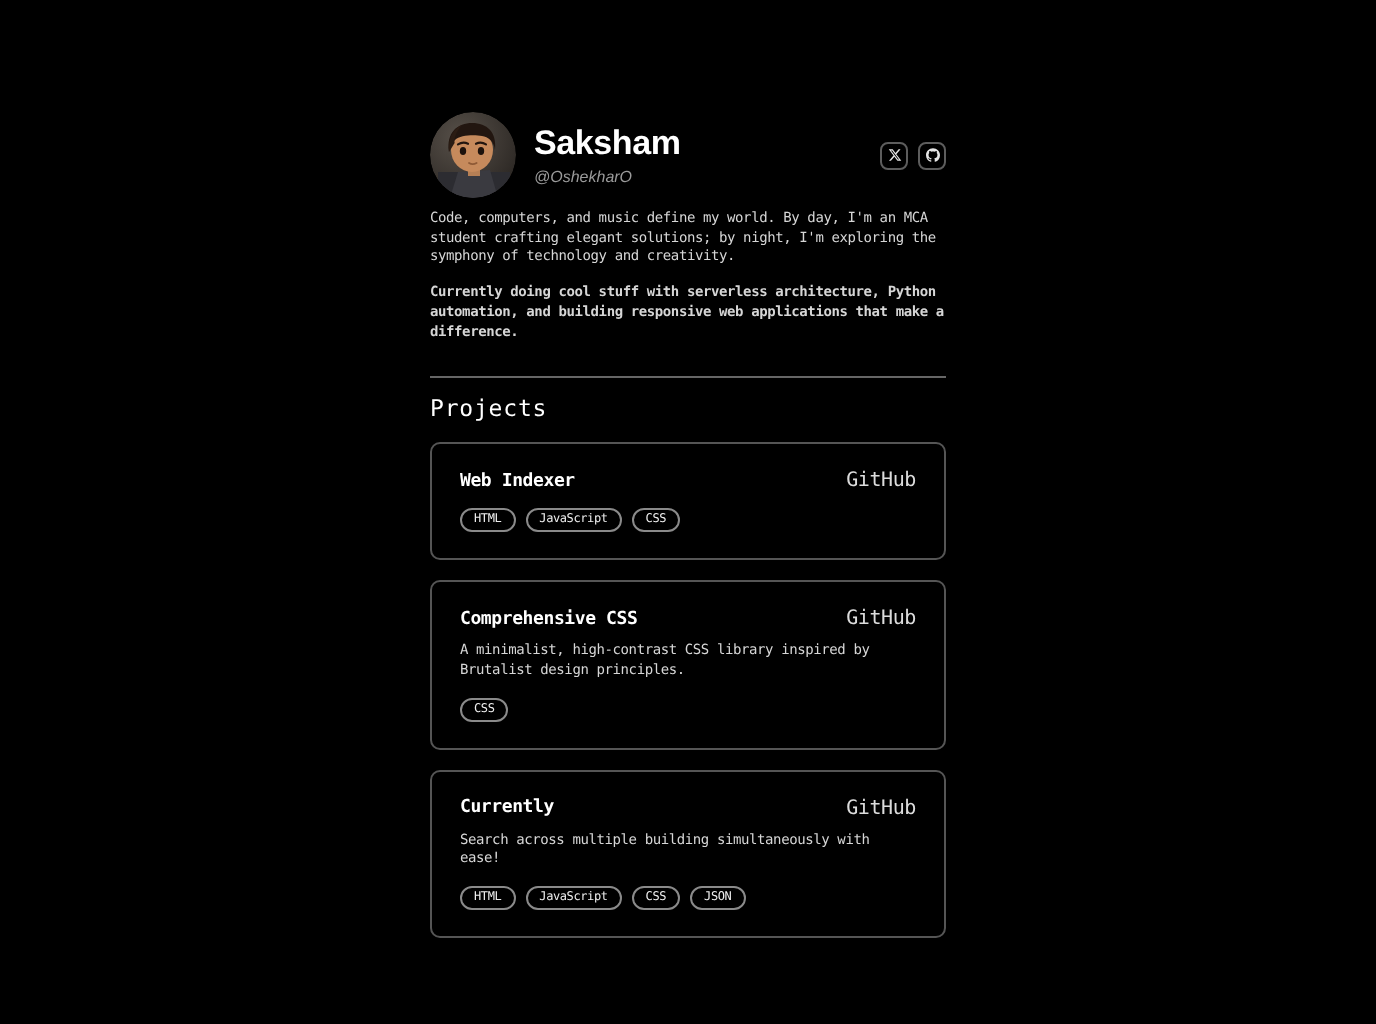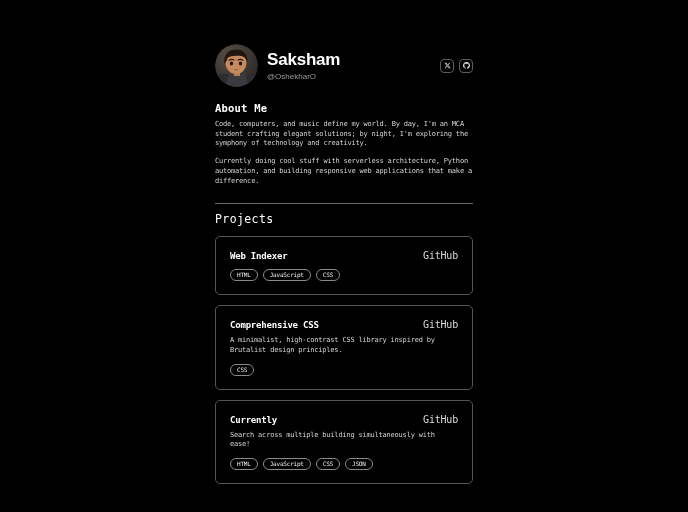--- a/index.html
+++ b/index.html
@@ -4,21 +4,21 @@
 <style>
   * { margin: 0; padding: 0; box-sizing: border-box; }
   html, body { width: 688px; height: 512px; overflow: hidden; }
   body {
     background: #000000;
     font-family: "DejaVu Sans Mono", monospace;
     color: #d6d6d6;
   }
   .page {
     width: 258px;
-    margin: 4px auto;
+    margin: 16px auto;
     padding-top: 40px;
   }
 
   
   .header { display: flex; align-items: center; }
   .avatar {
     width: 43px; height: 43px;
     border-radius: 50%;
     overflow: hidden;
     flex: 0 0 43px;
@@ -30,20 +30,21 @@
     font-size: 17px;
     line-height: 1.15;
     color: #ffffff;
     letter-spacing: -0.2px;
   }
   .handle {
     font-family: "Liberation Sans", sans-serif;
     font-size: 8px;
     color: #9a9a9a;
     margin-top: 2px;
+    font-style: italic;
   }
   .social { display: flex; gap: 5px; align-self: center; }
   .icon-btn {
     width: 14px; height: 14px;
     border: 1px solid #5d5d5d;
     border-radius: 4px;
     background: #000;
     display: flex; align-items: center; justify-content: center;
     cursor: pointer;
     padding: 0;
@@ -58,21 +59,21 @@
     color: #ffffff;
     letter-spacing: 0.2px;
   }
   .body-text {
     margin-top: 6px;
     font-size: 7px;
     letter-spacing: -0.2px;
     line-height: 9.7px;
     color: #d6d6d6;
   }
-  .body-text + .body-text { margin-top: 8px; }
+  .body-text + .body-text { margin-top: 8px; font-weight: bold; }
 
   .divider {
     margin-top: 17px;
     border: none;
     border-top: 1px solid #666666;
     height: 0;
   }
 
   
   .section-title {
@@ -85,21 +86,21 @@
   .card {
     margin-top: 10px;
     border: 1px solid #555555;
     border-radius: 5px;
     padding: 13px 14px;
     background: #000;
   }
   .card-head {
     display: flex;
     justify-content: space-between;
-    align-items: flex-end;
+    align-items: center;
   }
   .card-title {
     font-size: 9px;
     font-weight: bold;
     letter-spacing: -0.2px;
     color: #ffffff;
   }
   .card-link {
     font-size: 10px;
     letter-spacing: -0.2px;
@@ -172,21 +173,20 @@
       </button>
       <button class="icon-btn" aria-label="GitHub">
         <svg viewBox="0 0 24 24">
           <path d="M12 .297c-6.63 0-12 5.373-12 12 0 5.303 3.438 9.8 8.205 11.385.6.113.82-.258.82-.577 0-.285-.01-1.04-.015-2.04-3.338.724-4.042-1.61-4.042-1.61C4.422 18.07 3.633 17.7 3.633 17.7c-1.087-.744.084-.729.084-.729 1.205.084 1.838 1.236 1.838 1.236 1.07 1.835 2.809 1.305 3.495.998.108-.776.417-1.305.76-1.605-2.665-.3-5.466-1.332-5.466-5.93 0-1.31.465-2.38 1.235-3.22-.135-.303-.54-1.523.105-3.176 0 0 1.005-.322 3.3 1.23.96-.267 1.98-.399 3-.405 1.02.006 2.04.138 3 .405 2.28-1.552 3.285-1.23 3.285-1.23.645 1.653.24 2.873.12 3.176.765.84 1.23 1.91 1.23 3.22 0 4.61-2.805 5.625-5.475 5.92.42.36.81 1.096.81 2.22 0 1.606-.015 2.896-.015 3.286 0 .315.21.69.825.57C20.565 22.092 24 17.592 24 12.297c0-6.627-5.373-12-12-12"></path>
         </svg>
       </button>
     </div>
   </div>
 
   <div>
-    <h2 class="section-sub-title">About Me</h2>
     <p class="body-text">Code, computers, and music define my world. By day, I'm an MCA student crafting elegant solutions; by night, I'm exploring the symphony of technology and creativity.</p>
     <p class="body-text">Currently doing cool stuff with serverless architecture, Python automation, and building responsive web applications that make a difference.</p>
   </div>
 
   <hr class="divider">
 
   <div>
     <h2 class="section-title">Projects</h2>
     <div>
   <div class="card">

